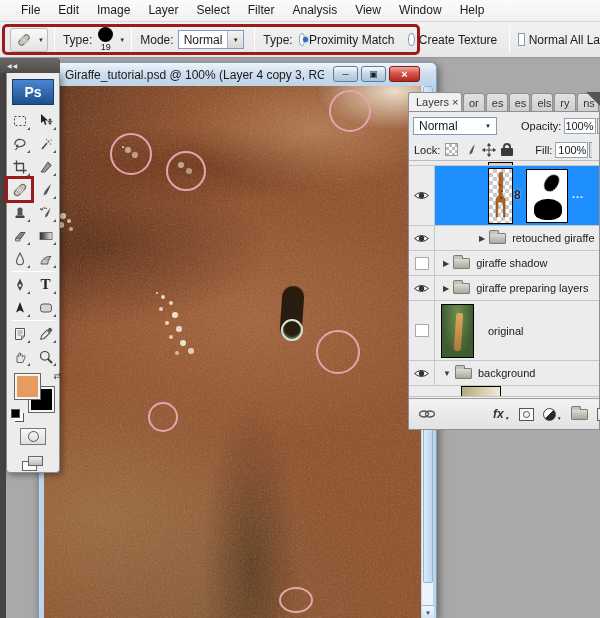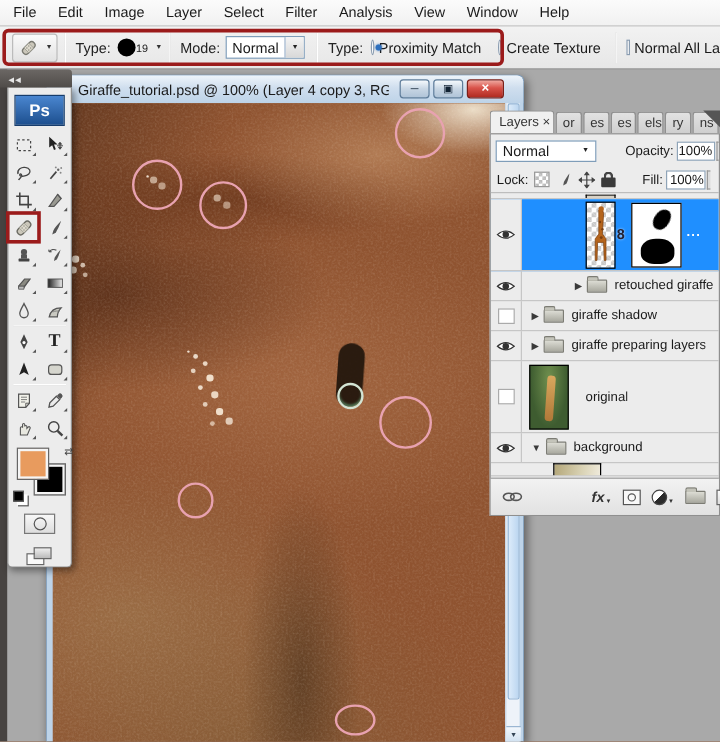--- a/index.html
+++ b/index.html
@@ -1,31 +1,31 @@
 <!DOCTYPE html>
 <html><head>
 <meta charset="utf-8">
 <style>
   * { margin:0; padding:0; box-sizing:border-box; }
   html,body { width:600px; height:618px; }
   body { position:relative; overflow:hidden; background:#a9a9a9; font-family:"Liberation Sans", sans-serif; color:#1a1a1a; }
   .abs { position:absolute; }
 
   
-  #menubar { left:0; top:0; width:600px; height:22px; background:linear-gradient(#fbfbfb,#f1f1f1); border-bottom:1px solid #d8d8d8; display:flex; align-items:center; padding-left:2px; }
+  #menubar { left:0; top:0; width:600px; height:22px; background:linear-gradient(#fbfbfb,#f1f1f1); border-bottom:1px solid #d8d8d8; display:flex; align-items:center; padding-left:12px; }
   .menu-item { font-size:12px; padding:0 9px; line-height:21px; cursor:default; }
 
   
   #optionsbar { left:0; top:22px; width:600px; height:36px; background:linear-gradient(#f2f2f2,#e7e7e7); border-bottom:1px solid #9a9a9a; display:flex; align-items:center; font-size:12px; }
   #red-highlight { left:2px; top:24px; width:418px; height:31px; border:3px solid #9b1b1b; border-radius:5px; pointer-events:none; z-index:30; }
   .opt-sep { width:1px; height:26px; background:#c0c0c0; border-right:1px solid #fff; margin:0 6px; }
   .opt-label { margin:0 4px 0 2px; color:#222; }
   #tool-preset { display:flex; align-items:center; margin-left:10px; padding:2px 3px; border:1px solid #bbb; border-radius:3px; background:linear-gradient(#fafafa,#e2e2e2); }
   .drop-arrow { font-size:6px; color:#333; margin-left:4px; }
-  #brush-preview { display:flex; flex-direction:row; align-items:center; margin:0 2px; line-height:1; }
+  #brush-preview { display:flex; flex-direction:column; align-items:center; margin:0 2px; line-height:1; }
   #brush-dot { width:15px; height:15px; background:#000; border-radius:50%; }
   #brush-size { font-size:9px; margin-top:1px; }
   .combo { display:flex; align-items:center; background:#fff; border:1px solid #7f9db9; height:19px; }
   .combo .combo-text { padding:0 5px; font-size:12px; flex:1; }
   .combo .combo-btn { width:16px; height:100%; background:linear-gradient(#f4f4f4,#d8d8d8); border-left:1px solid #9db4cc; display:flex; align-items:center; justify-content:center; font-size:6px; color:#222; }
   #mode-combo { width:96px; margin-right:4px; }
   .radio { width:13px; height:13px; border-radius:50%; border:1px solid #8a9cb0; background:radial-gradient(#fff 55%, #dde6ee); margin:0 4px 0 2px; position:relative; }
   .radio.sel::after { content:""; position:absolute; left:3px; top:3px; width:5px; height:5px; border-radius:50%; background:#2d6fbd; box-shadow:0 0 2px #2d6fbd; }
   .checkbox { width:13px; height:13px; border:1px solid #8a9cb0; background:#fff; margin:0 4px 0 2px; }
   .opt-text { white-space:nowrap; }

